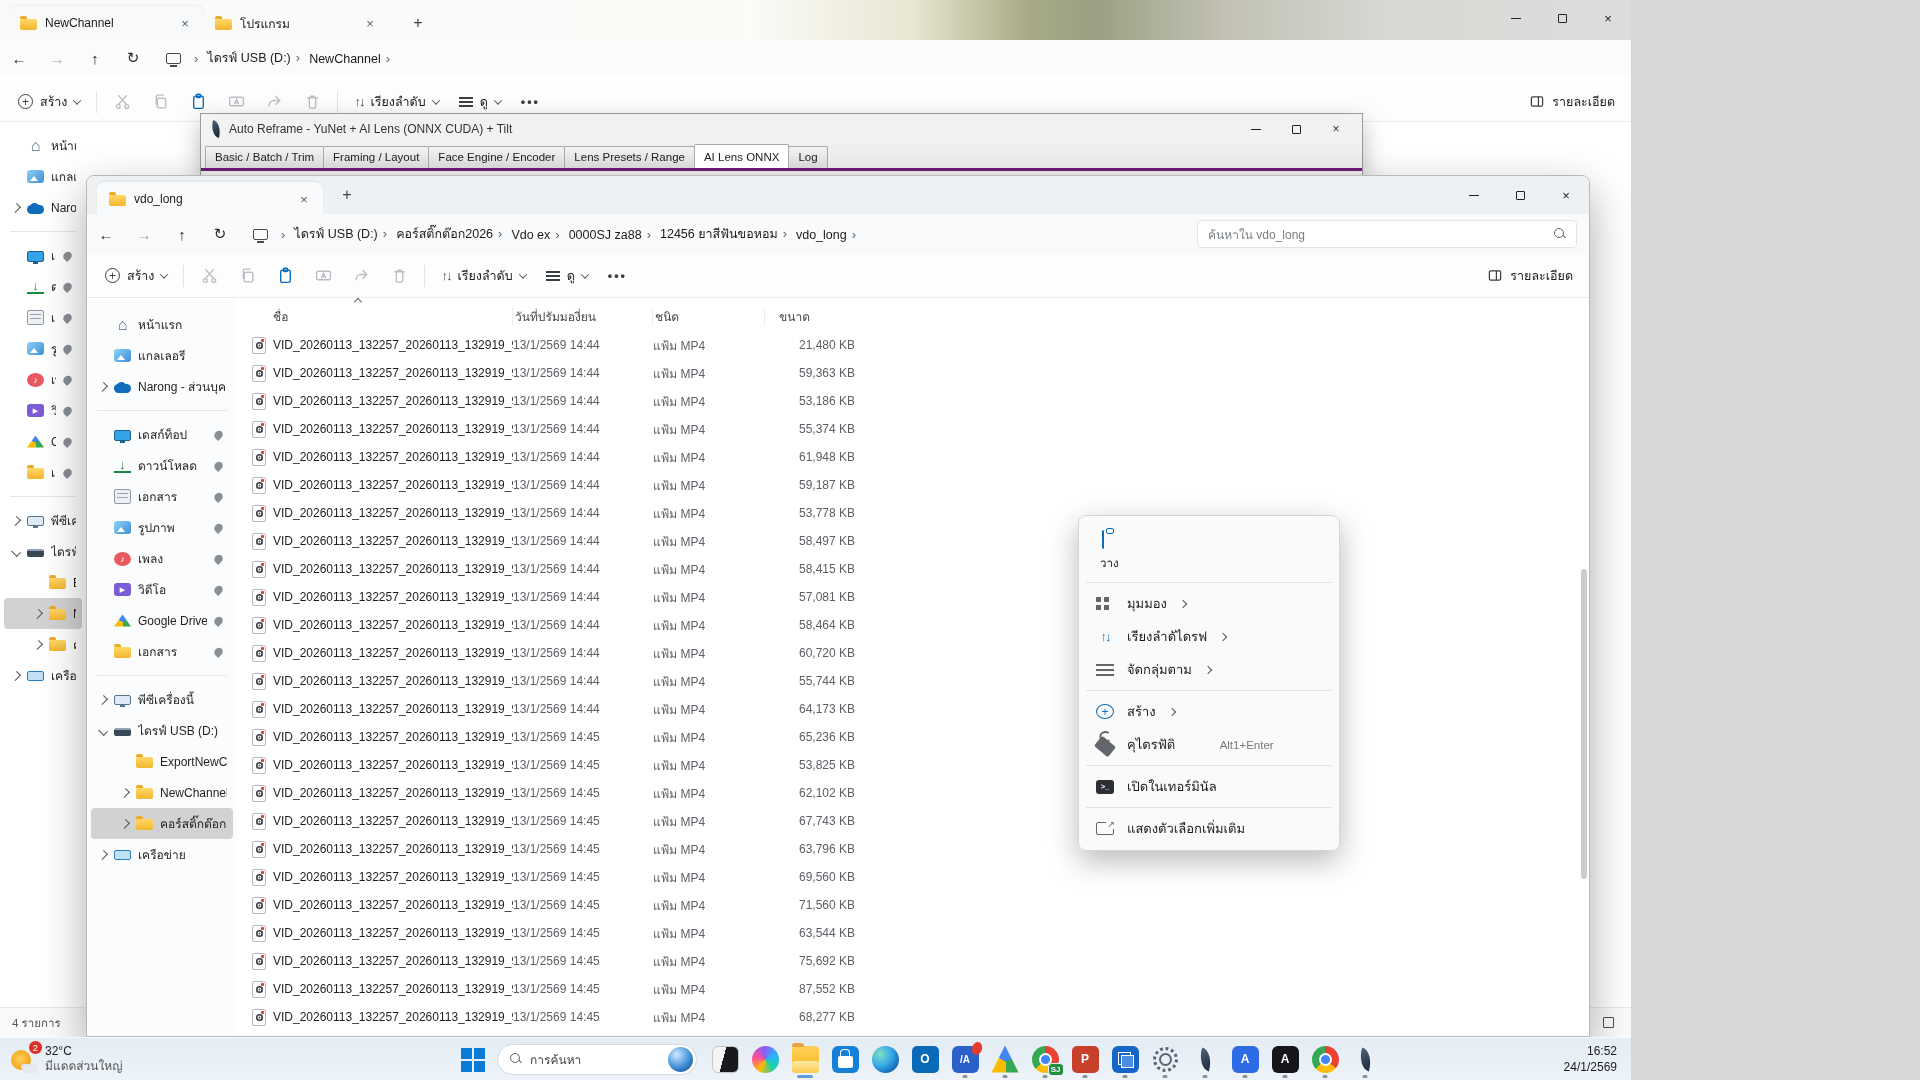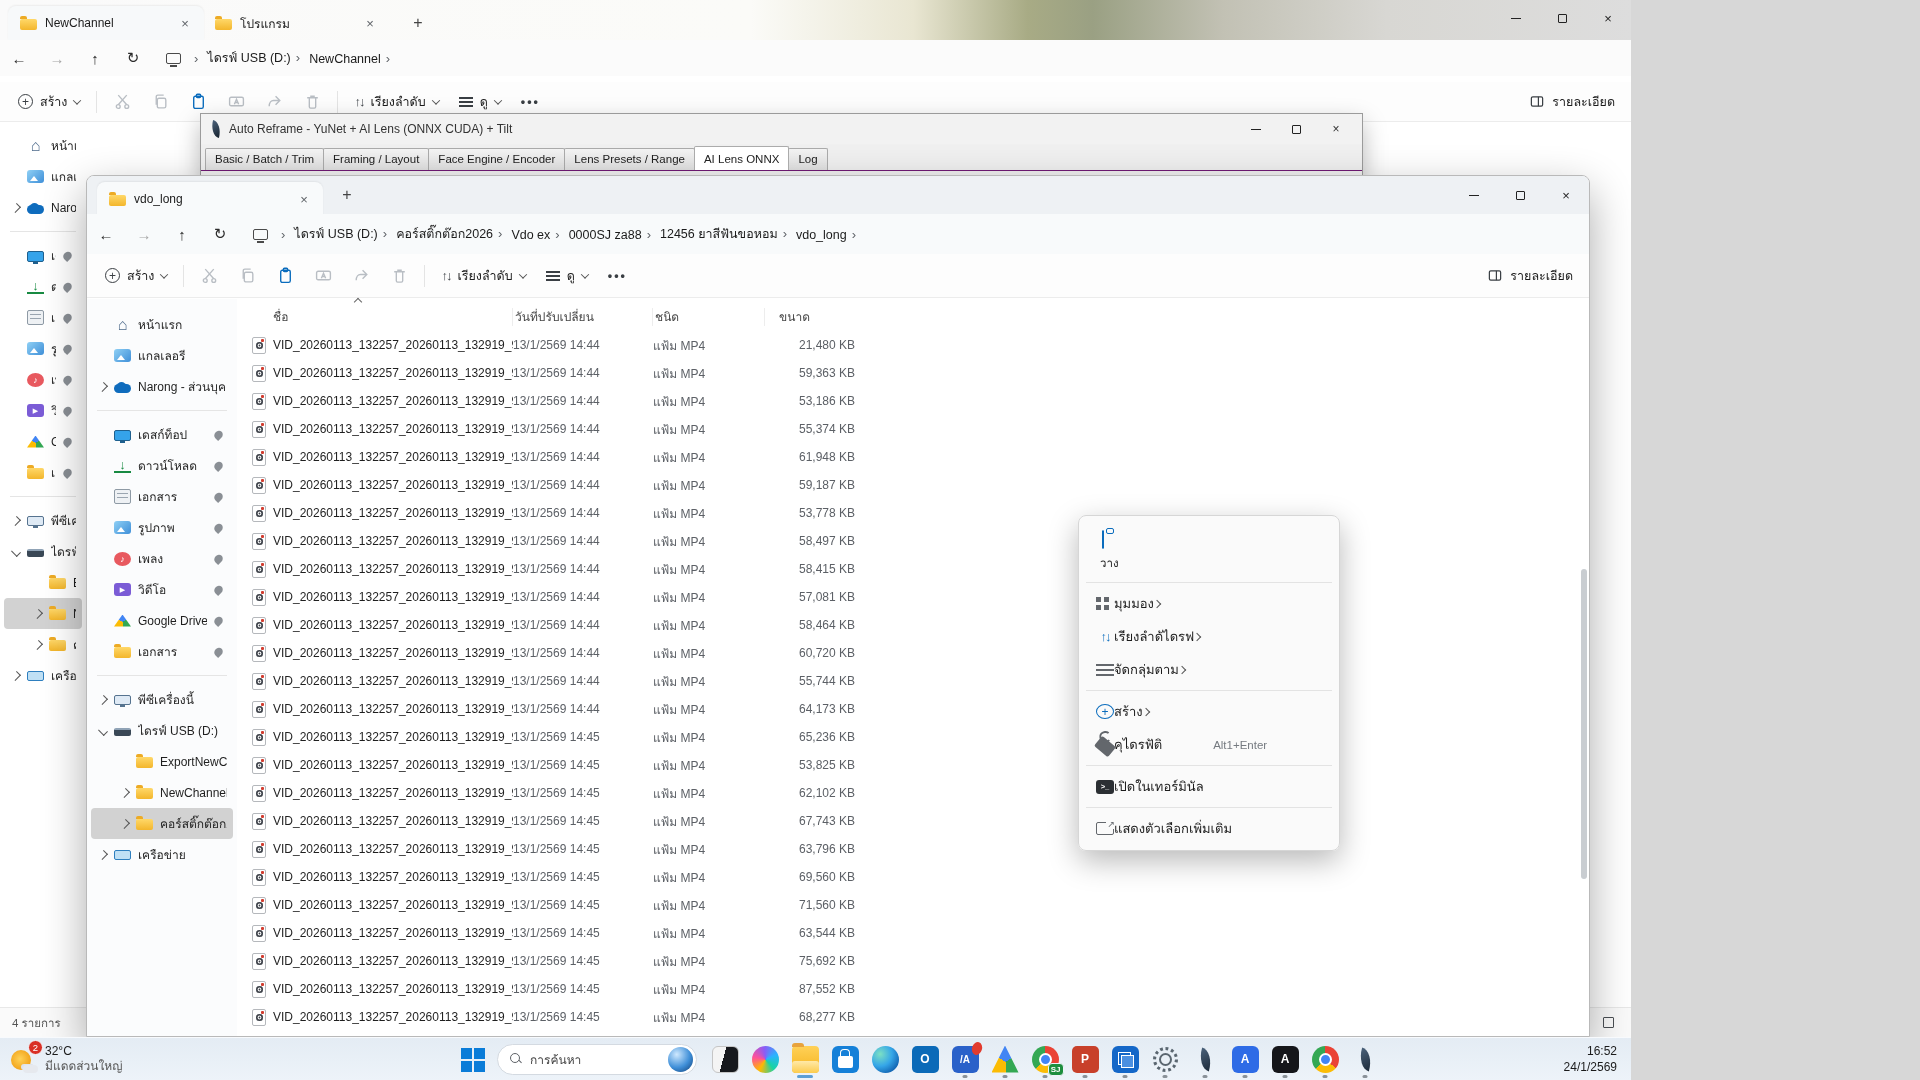--- a/index.html
+++ b/index.html
@@ -94,21 +94,21 @@
   .ic-thispc::after { content:""; position:absolute; left:5px; right:5px; bottom:-3px; height:2px; background:#56738f; }
   .ic-usb { width:16px; height:8px; background:#3a4856; border-radius:2px; border-top:2px solid #90a3b6; margin-top:3px; }
   .ic-network { width:15px; height:10px; background:#bfe0f5; border:1.4px solid #2e7fbf; border-radius:2px; }
 
   
   .ar-win { position:absolute; left:200px; top:113px; width:1163px; height:68px; background:#f0f0f0;
     border:1px solid #9b9b9b; box-shadow:0 10px 24px rgba(0,0,0,.28); }
   .ar-title { height:30px; display:flex; align-items:center; gap:8px; padding:0 6px 0 10px; font-size:12px; color:#333; background:#f2f2f2; }
   .ar-controls { margin-left:auto; display:flex; }
   .ar-controls span { width:40px; height:28px; display:flex; align-items:center; justify-content:center; color:#333; font-size:12px; }
-  .ar-tabs { display:flex; align-items:flex-end; height:27px; padding-left:4px; background:#f0f0f0; border-bottom:1px solid #701a75; }
+  .ar-tabs { display:flex; align-items:flex-end; height:27px; padding-left:4px; background:#f0f0f0; border-bottom:3px solid #701a75; }
   .ar-tab { padding:4px 9px 5px; font-size:11.5px; color:#222; background:linear-gradient(#f4f4f4,#e0e0e0);
     border:1px solid #ababab; border-bottom:none; margin-right:-1px; border-radius:2px 2px 0 0; }
   .ar-tab.active { background:#ffffff; padding-top:6px; position:relative; z-index:2; }
 
   
   .fg-win { position:absolute; left:86px; top:175px; width:1504px; height:862px; background:#ffffff;
     border:1px solid #b9b9b9; border-radius:8px 8px 0 0; box-shadow:0 16px 44px rgba(0,0,0,.33); overflow:hidden; }
   .fg-tabbar { position:relative; height:38px; background:#eef1f4; }
   .fg-addr { position:relative; height:40px; background:#f8fafb; display:flex; align-items:center; }
   .fg-toolbar { position:relative; border-bottom:1px solid #ececec; background:#fdfdfd; height:44px; }
@@ -130,21 +130,21 @@
   .v-scroll { position:absolute; right:2px; top:270px; width:6px; height:310px; background:#c9cdd1; border-radius:3px; }
 
   
   .ctx { position:absolute; left:1078px; top:515px; width:262px; background:rgba(250,250,250,.98);
     border:1px solid #d6d6d6; border-radius:8px; box-shadow:0 10px 30px rgba(0,0,0,.28); padding:5px; z-index:40; }
   .ctx-paste { padding:10px 0 6px 16px; }
   .ctx-paste .plabel { font-size:11.5px; color:#1b1b1b; margin-top:5px; }
   .paste-ic { width:15px; height:18px; border:1.6px solid #0a6cbd; border-radius:3px; position:relative; margin-left:2px; }
   .paste-ic::before { content:""; position:absolute; top:-3px; left:2.5px; width:6px; height:4px; background:#fafafa; border:1.6px solid #0a6cbd; border-radius:2px; }
   .ctx-sep { height:1px; background:#e3e3e3; margin:4px 2px; }
-  .ctx-row { display:flex; align-items:center; height:33px; padding:0 10px 0 12px; border-radius:4px; font-size:13px; color:#1b1b1b; }
+  .ctx-row { display:flex; align-items:center; gap:13px; height:33px; padding:0 10px 0 12px; border-radius:4px; font-size:13px; color:#1b1b1b; }
   .ctx-row .mi-shortcut { margin-left:auto; color:#757a80; font-size:11.5px; }
   .ctx-row .mi-shortcut:empty { display:none; }
   .ctx-row .chev { visibility:hidden; margin-left:auto; transform:rotate(-45deg); }
   .ctx-row.submenu .chev { visibility:visible; }
   .ctx-row.submenu .chev { margin-left:0; }
   .ctx-row.sep-after { position:relative; }
   .micon { flex:0 0 18px; width:18px; height:18px; position:relative; display:flex; align-items:center; justify-content:center; }
   .ic-views { width:13px; height:13px;
     background:linear-gradient(#63676c,#63676c),linear-gradient(#63676c,#63676c),linear-gradient(#63676c,#63676c),linear-gradient(#63676c,#63676c);
     background-size:5px 5px; background-repeat:no-repeat; background-position:0 0,8px 0,0 8px,8px 8px; }
@@ -518,20 +518,24 @@
         <span class="mon-ic"></span>
         <span class="bc-sep">›</span>
 
       <span class="crumb"><span>ไดรฟ์ USB (D:)</span><span class="bc-sep">›</span></span>
           <span class="crumb"><span>คอร์สติ๊กต๊อก2026</span><span class="bc-sep">›</span></span>
           <span class="crumb"><span>Vdo ex</span><span class="bc-sep">›</span></span>
           <span class="crumb"><span>0000SJ za88</span><span class="bc-sep">›</span></span>
           <span class="crumb"><span>12456 ยาสีฟันขอหอม</span><span class="bc-sep">›</span></span>
           <span class="crumb"><span>vdo_long</span><span class="bc-sep">›</span></span>
         </div>
+      <div class="searchbox" style="position:static; margin-left:auto; margin-right:12px; width:380px;">
+        <span>ค้นหาใน vdo_long</span>
+        <span class="mag"></span>
+      </div>
     </div>
 
     <div class="toolbar fg-toolbar">
       <div class="tb-btn" style="margin-left:8px;">
         <span class="plus-circle">+</span>
         <span>สร้าง</span>
         <span class="chev"></span>
       </div>
       <span class="tool-sep"></span>
       <span class="tool-ic">
@@ -711,21 +715,21 @@
             <span class="exp"></span>
             <span class="sicon ic-network"></span>
             <span class="lbl">เครือข่าย</span>
 
           </div>
         </div>
 
       <div class="fg-list">
         <div class="list-head">
           <div class="hc first">ชื่อ</div>
-          <div class="hc">วันที่ปรับเปลี่ยน</div>
+          <div class="hc">วันที่ปรัมมองี่ยน</div>
           <div class="hc">ชนิด</div>
           <div class="hc" style="padding-left:14px; border-right:none;">ขนาด</div>
         </div>
         <span class="sort-caret" style="position:absolute; left:118px; top:0;"></span>
         <div>
 
             <div class="file-row">
               <span class="mp4-ic"></span>
               <span class="fname">VID_20260113_132257_20260113_132919_9...</span>
               <span class="fdate">13/1/2569 14:44</span>

